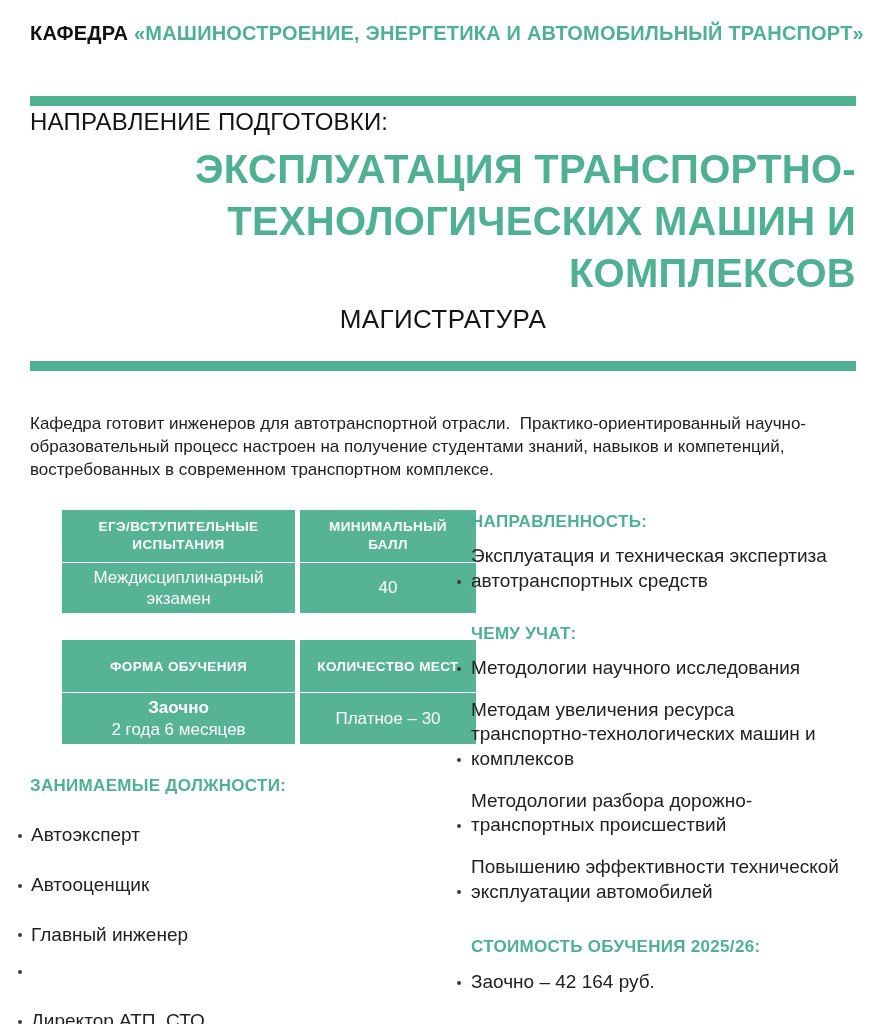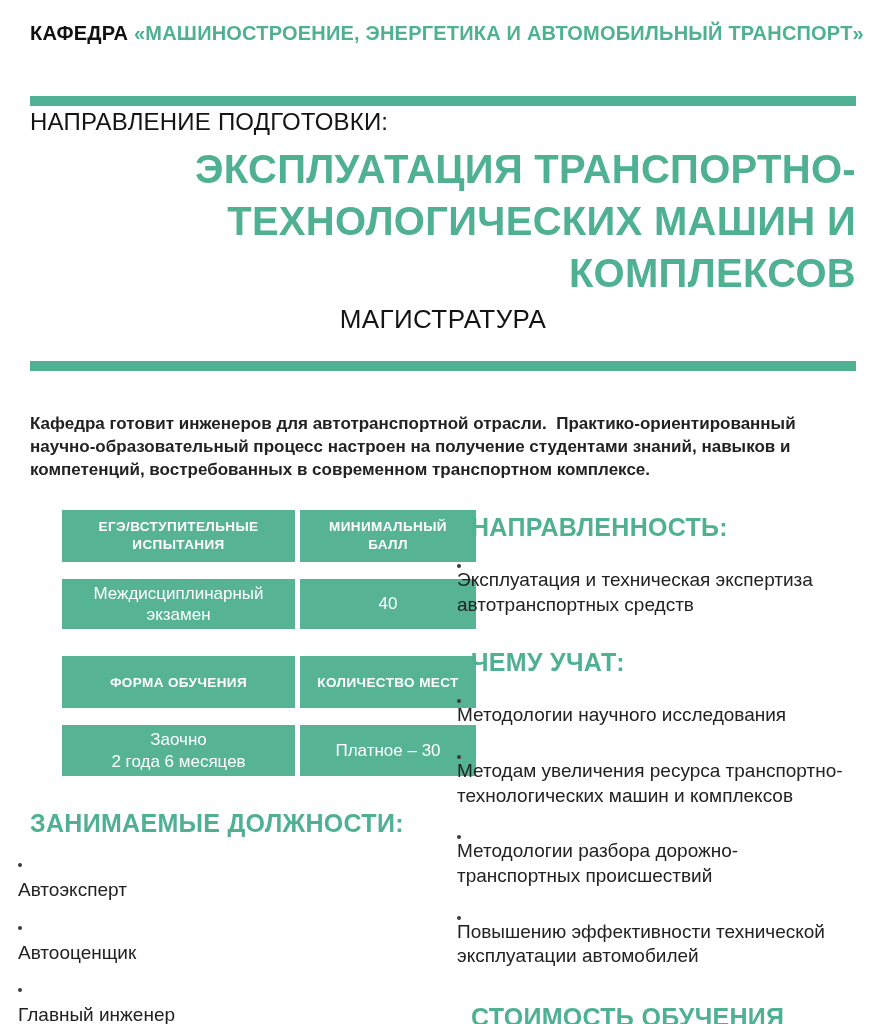--- a/index.html
+++ b/index.html
@@ -26,42 +26,42 @@
   .bar{height:10px;background:var(--accent);}
   .bar.top{margin-top:51px;}
   .bar.bottom{margin-top:26px;}
 
   
   .prog-label{margin-top:2px;font-size:24px;font-weight:400;color:#141414;letter-spacing:.2px;}
   .prog-title{margin-top:7px;color:var(--accent);font-weight:700;font-size:40px;line-height:1.3;letter-spacing:.3px;text-align:right;}
   .prog-level{margin-top:5px;font-size:26px;font-weight:400;color:#141414;letter-spacing:.4px;text-align:center;}
 
   
-  .intro{margin-top:42px;font-size:17px;line-height:1.35;color:#222;max-width:826px;white-space:pre-wrap;font-weight:bold;}
+  .intro{margin-top:42px;font-size:17px;line-height:1.35;color:#222;max-width:826px;white-space:pre-wrap;}
 
   
   .columns{margin-top:28px;display:grid;grid-template-columns:414px 1fr;column-gap:13px;}
 
   
-  .info-table{display:grid;grid-template-columns:233px 176px;gap:17px 5px;width:431px;padding-left:32px;}
+  .info-table{display:grid;grid-template-columns:233px 176px;gap:1px 5px;width:431px;padding-left:32px;}
   .info-table .cell{
     background:var(--cell);color:#ffffff;
     display:flex;flex-direction:column;align-items:center;justify-content:center;
     text-align:center;padding:4px 10px;
   }
   .info-table .head{min-height:52px;font-size:13.5px;font-weight:700;letter-spacing:.4px;line-height:1.3;text-transform:uppercase;}
   .info-table .body{min-height:44px;font-size:17px;line-height:1.25;}
   .info-table.second{margin-top:27px;}
-  .info-table .b{font-weight:400;}
+  .info-table .b{font-weight:700;}
 
   
-  .sec-heading{color:var(--accent);font-weight:700;font-size:25px;letter-spacing:.3px;line-height:1.2;}
+  .sec-heading{color:var(--accent);font-weight:700;font-size:17px;letter-spacing:.3px;line-height:1.2;}
 
   
-  .li{display:flex;align-items:flex-start;margin-bottom:13px;flex-direction:column;}
+  .li{display:flex;align-items:flex-end;margin-bottom:13px;}
   .dot{flex:0 0 13px;position:relative;height:24px;}
   .dot::before{content:"";position:absolute;left:0;top:10px;width:4px;height:4px;border-radius:50%;background:#3c3c3c;}
   .li-text{font-size:19px;line-height:1.3;color:#222;}
 
   
   .jobs-heading{margin-top:32px;}
   .jobs-list{margin-top:15px;margin-left:-12px;}
   .jobs-list .li-text{max-width:330px;margin-top:12px;}
 
   

